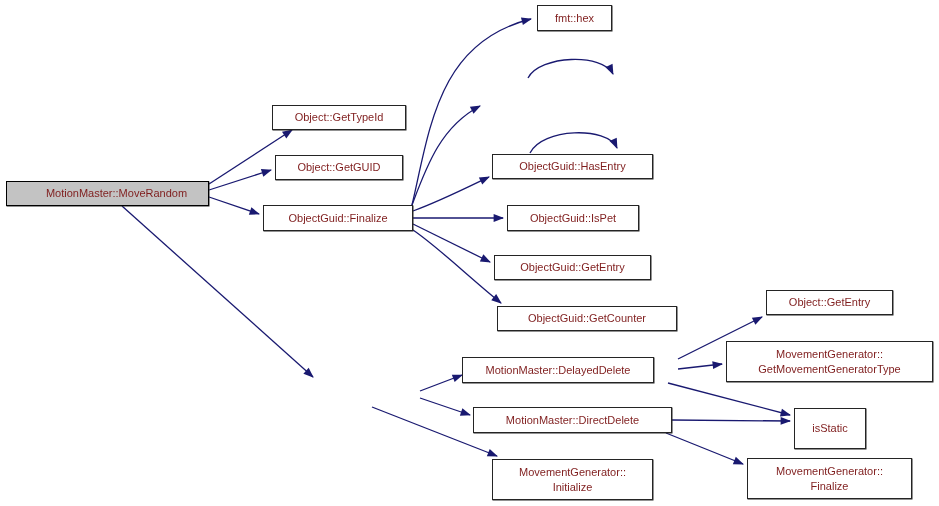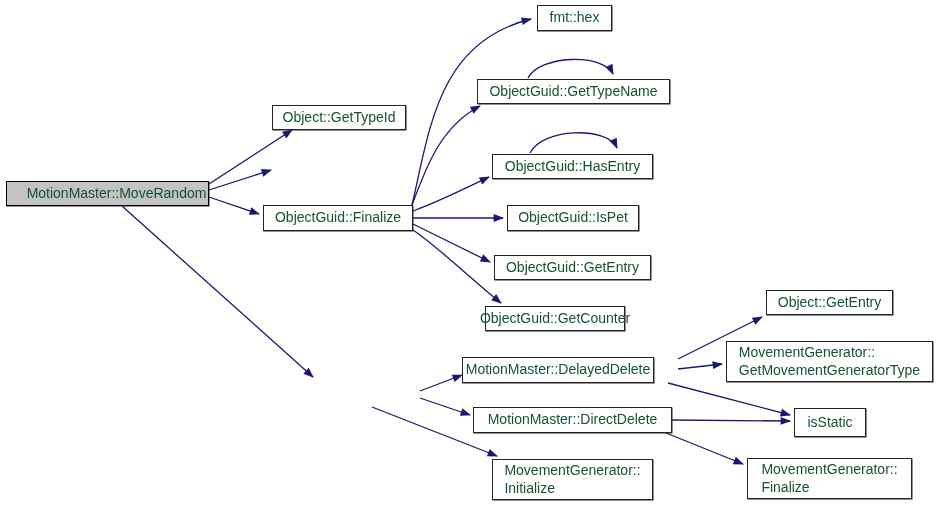--- a/index.html
+++ b/index.html
@@ -10,21 +10,22 @@
     font-family:"Liberation Sans", sans-serif;
     overflow:hidden;
   }
   #edges{position:absolute;left:0;top:0;width:939px;height:506px;}
   .node{
     position:absolute;
     box-sizing:border-box;
     background:#ffffff;
     border:1px solid #242424;
     display:flex;align-items:center;justify-content:center;
-    font-size:14px;color:#14532d;
+    font-size:11px;color:#7f1d1d;
+    text-align:center;
     white-space:pre-line;
     line-height:1.28;
     cursor:pointer;
     box-shadow:0.5px 0.5px 0 #242424;
   }
   .node.current{
     background:#c3c3c3;
     border:1.5px solid #000000;
     cursor:default;
     padding-left:18px;
@@ -61,46 +62,46 @@
     <path class="edge" marker-end="url(#arrow)" d="M678,369 L722,364"></path>
     <path class="edge" marker-end="url(#arrow)" d="M668,383 L790,415"></path>
     <path class="edge" marker-end="url(#arrow)" d="M672,420 L790,421"></path>
     <path class="edge" marker-end="url(#arrow)" d="M666,433 L743,464"></path>
   </svg>
 
   <div class="node current" style="left:6px;top:181px;width:203px;height:25px">MotionMaster::MoveRandom</div>
 
   <div class="node" style="left:272px;top:105px;width:134px;height:25px">Object::GetTypeId</div>
 
+  <div class="node" style="left:275px;top:155px;width:128px;height:25px">Object::GetGUID</div>
 
   <div class="node" style="left:263px;top:205px;width:150px;height:26px">ObjectGuid::Finalize</div>
 
   <div class="node" style="left:537px;top:5px;width:75px;height:26px">fmt::hex</div>
 
-  <div class="node" style="left:477px;top:79px;width:193px;height:25px">ObjectGuid::GetTypeName</div>
 
   <div class="node" style="left:507px;top:205px;width:132px;height:26px">ObjectGuid::IsPet</div>
 
   <div class="node" style="left:492px;top:154px;width:161px;height:25px">ObjectGuid::HasEntry</div>
 
   <div class="node" style="left:494px;top:255px;width:157px;height:25px">ObjectGuid::GetEntry</div>
 
-  <div class="node" style="left:485px;top:306px;width:140px;height:25px">ObjectGuid::GetCounter</div>
+  <div class="node" style="left:497px;top:306px;width:180px;height:25px">ObjectGuid::GetCounter</div>
 
 
   <div class="node" style="left:462px;top:357px;width:192px;height:26px">MotionMaster::DelayedDelete</div>
 
   <div class="node" style="left:473px;top:407px;width:199px;height:26px">MotionMaster::DirectDelete</div>
 
   <div class="node" style="left:492px;top:459px;width:161px;height:41px">MovementGenerator::
 Initialize</div>
 
   <div class="node" style="left:766px;top:290px;width:127px;height:25px">Object::GetEntry</div>
 
   <div class="node" style="left:726px;top:341px;width:207px;height:41px">MovementGenerator::
 GetMovementGeneratorType</div>
 
-  <div class="node" style="left:794px;top:408px;width:72px;height:29px">isStatic</div>
+  <div class="node" style="left:794px;top:408px;width:72px;height:41px">isStatic</div>
 
   <div class="node" style="left:747px;top:458px;width:165px;height:41px">MovementGenerator::
 Finalize</div>
 
 </div>
 
 </body></html>

